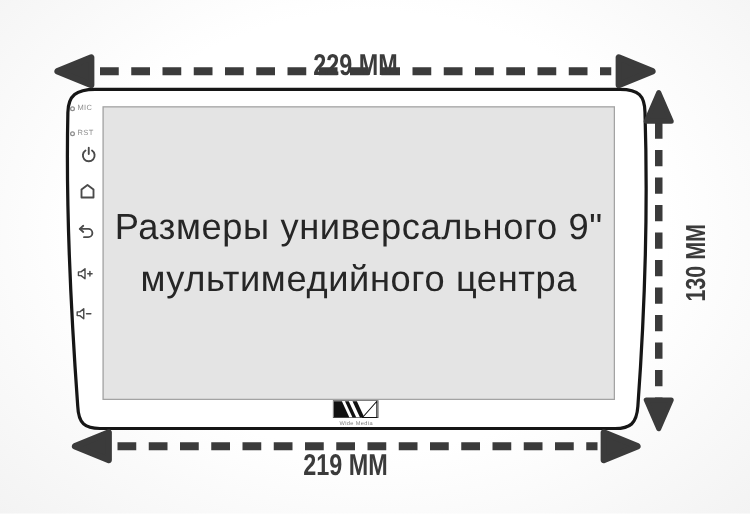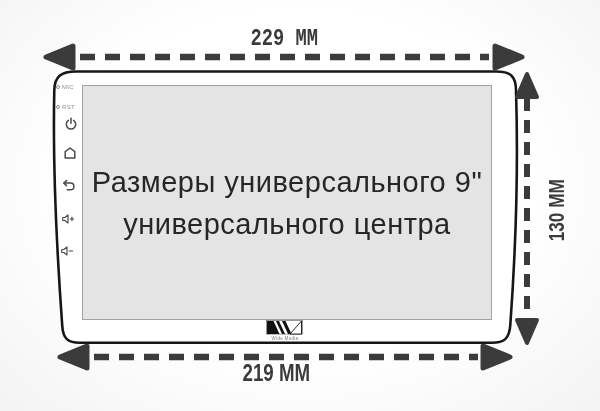--- a/index.html
+++ b/index.html
@@ -7,21 +7,21 @@
     position:relative;width:600px;height:411px;overflow:hidden;
     background:radial-gradient(ellipse at 50% 45%, #ffffff 55%, #f3f3f3 100%);
     font-family:"Liberation Sans", sans-serif;
   }
   .art{position:absolute;left:0;top:0;width:600px;height:411px;}
   .dim-label{
     position:absolute;color:#3b3b3b;font-weight:bold;font-size:24px;line-height:24px;
     text-align:center;white-space:nowrap;letter-spacing:0px;
   }
   .dim-label .cond{display:inline-block;transform:scaleX(0.78);transform-origin:center;}
-  .dim-top{left:184px;top:27px;width:200px;font-family:Liberation Mono, monospace;}
+  .dim-top{left:184px;top:41px;width:200px;}
   .dim-bottom{left:176px;top:361px;width:200px;}
   .dim-right{left:512px;top:198px;width:90px;height:24px;transform:rotate(-90deg);transform-origin:center;font-size:22px;}
   .screen{
     position:absolute;left:82px;top:85px;width:410px;height:235px;
     background:#e4e4e4;border:1px solid #a3a3a3;box-sizing:border-box;
     display:flex;align-items:center;justify-content:center;
   }
   .caption{
     text-align:center;color:#262626;font-size:29px;line-height:42px;
     font-weight:300;letter-spacing:0.5px;
@@ -72,21 +72,21 @@
     </g>
   </svg>
 
   <div class="dim-label dim-top"><span class="cond">229 MM</span></div>
   <div class="dim-label dim-bottom"><span class="cond">219 MM</span></div>
   <div class="dim-label dim-right"><span class="cond">130 MM</span></div>
 
   <div class="screen">
     <div class="caption">
       <div>Размеры универсального 9"</div>
-      <div>универсального центра</div>
+      <div>мультимедийного центра</div>
     </div>
   </div>
 
   <div class="side">
 
     <div class="side-row" style="left:56px;top:84px;">
       <span class="tiny-circle"></span>
       <span class="tiny-text">MIC</span>
     </div>
 

